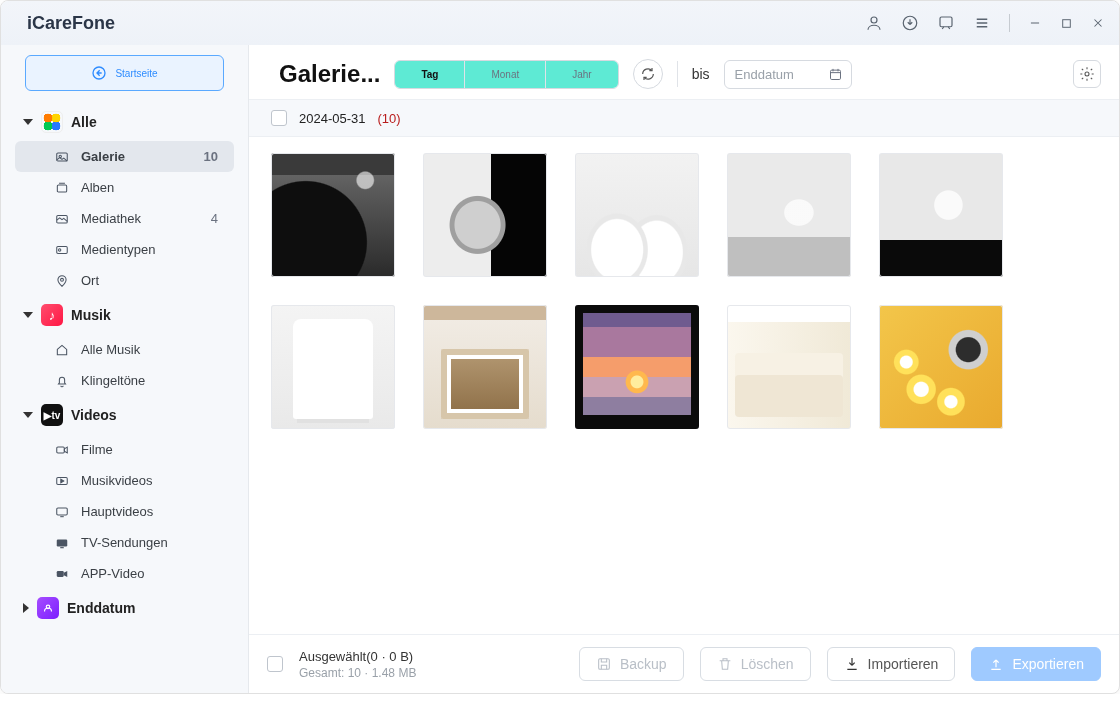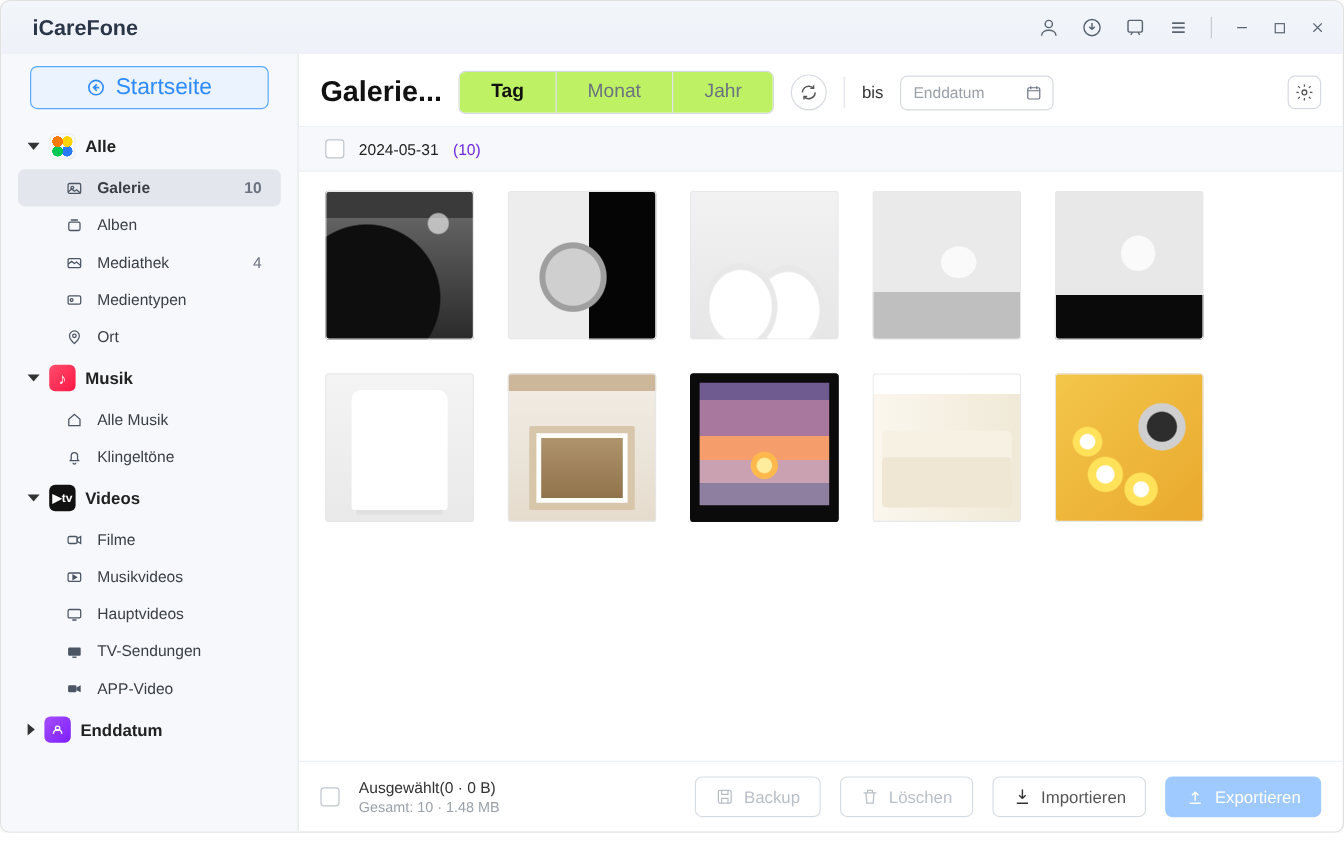--- a/index.html
+++ b/index.html
@@ -5,47 +5,47 @@
 * { margin: 0; padding: 0; box-sizing: border-box; }
 body { font-family: -apple-system, "Segoe UI", Arial, sans-serif; font-size: 13px; color: #333; background: #fff; }
 .window { width: 1120px; height: 694px; margin: 0 auto; border: 1px solid #e0e0e0; border-radius: 8px; overflow: hidden; display: flex; flex-direction: column; background: #fff; box-shadow: 0 2px 12px rgba(0,0,0,0.05);}
 .titlebar { height: 44px; display: flex; align-items: center; justify-content: space-between; padding: 0 14px 0 26px; background: linear-gradient(#f2f5fa,#eef2f8);}
 .app-name { font-weight: 700; font-size: 18px; color: #2b3648; }
 .title-icons { display: flex; align-items: center; gap: 18px; color: #5a6470;}
 .title-icons .sep { width: 1px; height: 18px; background: #c6cbd1;}
 .title-icons span { cursor: pointer; display: inline-flex; }
 .body { flex: 1; display: flex; min-height: 0;}
 .sidebar { width: 248px; background: #f6f8fb; border-right: 1px solid #e6e9ed; padding: 10px 10px 0 10px; overflow-y: auto;}
-.home-btn { display: flex; align-items: center; justify-content: center; gap: 8px; border: 1px solid #5aa9ff; color: #2f8cff; background: #eaf3ff; border-radius: 6px; height: 36px; font-size: 19px; cursor: pointer; margin: 0 14px 12px 14px;}
+.home-btn { display: flex; align-items: center; justify-content: center; gap: 8px; border: 1px solid #5aa9ff; color: #2f8cff; background: #eaf3ff; border-radius: 6px; height: 36px; font-size: 10px; cursor: pointer; margin: 0 14px 12px 14px;}
 .section-head { display: flex; align-items: center; gap: 8px; padding: 8px 8px 8px 12px; font-weight: 700; font-size: 14px; color: #222; cursor: pointer; }
 .chev { width: 0; height: 0; border-left: 5px solid transparent; border-right: 5px solid transparent; border-top: 6px solid #333;}
 .sicon { width: 22px; height: 22px; border-radius: 5px; display: inline-flex; align-items: center; justify-content: center; font-size: 13px; }
 .sicon.photos { background: radial-gradient(circle at 30% 30%, #ff7b00 0 22%, transparent 23%), radial-gradient(circle at 70% 30%, #ffd400 0 22%, transparent 23%), radial-gradient(circle at 30% 70%, #00c853 0 22%, transparent 23%), radial-gradient(circle at 70% 70%, #2979ff 0 22%, transparent 23%); border:1px solid #eee;}
 .sicon.music { background: linear-gradient(135deg,#ff4d6d,#ff1744); color:#fff;}
 .sicon.videos { background: #111; color:#fff; font-size:10px; font-weight:700;}
 .sicon.pod { background: linear-gradient(135deg,#a64dff,#7c1fff); color:#fff;}
 .nav-item { display: flex; align-items: center; gap: 10px; padding: 8px 12px 8px 38px; color: #3a3f45; border-radius: 6px; cursor: pointer; margin: 0 4px;}
 .nav-item.active { background: #e3e7ed; font-weight: 600;}
 .nav-item .count { margin-left: auto; color: #6b7280; font-size: 13px; padding-right: 4px;}
 .small-ico { width: 18px; height: 14px; color: #4b5563; flex: none;}
 .content { flex: 1; display: flex; flex-direction: column; min-width: 0;}
 .toolbar { display: flex; align-items: center; gap: 14px; padding: 14px 18px 10px 18px; border-bottom: 1px solid #eceff3;}
-.page-title { font-size: 24px; font-weight: 800; color: #111; max-width: 110px; overflow: hidden; white-space: nowrap; text-overflow: ellipsis;}
+.page-title { font-size: 24px; font-weight: 800; color: #111; max-width: 110px; overflow: hidden; white-space: nowrap; text-overflow: ellipsis; margin-left: 12px;}
 .seg { display: flex; border: 1px solid #d6dae0; border-radius: 6px; overflow: hidden;}
-.seg button { border: none; background: #bef264; padding: 8px 26px; font-size: 16px; color: #6b7280; cursor: pointer; border-left: 1px solid #e0e3e8;}
+.seg button { border: none; background: #5eead4; padding: 8px 26px; font-size: 10px; color: #6b7280; cursor: pointer; border-left: 1px solid #e0e3e8;}
 .seg button:first-child { border-left: none;}
 .seg button.on { color: #111; font-weight: 700;}
 .refresh { width: 30px; height: 30px; border: 1px solid #d6dae0; border-radius: 50%; display: flex; align-items: center; justify-content: center; cursor: pointer; color: #555;}
 .vsep { width: 1px; height: 26px; background: #e0e3e8;}
 .date-in { display: flex; align-items: center; gap: 8px; border: 1px solid #d6dae0; border-radius: 6px; padding: 6px 8px 6px 10px; min-width: 128px; color: #9aa1a9; cursor: pointer; font-size: 13px;}
 .date-in .cal { margin-left: auto; color: #6b7280;}
 .range-label { color: #333; font-size: 14px;}
 .gear { width: 28px; height: 28px; border: 1px solid #d6dae0; border-radius: 6px; display: flex; align-items: center; justify-content: center; cursor: pointer; color: #555; margin-left: auto;}
 .group-head { display: flex; align-items: center; gap: 12px; padding: 10px 22px; background: #f6f8fb; border-bottom: 1px solid #eceff3; color: #222;}
-.group-head .count2 { color: #6d28d9;}
+.group-head .count2 { color: #b91c1c;}
 .chk { width: 16px; height: 16px; border: 1.5px solid #bfc5cd; border-radius: 3px; background: #fff; cursor: pointer; display: inline-block;}
 .grid { flex: 1; overflow: auto; padding: 16px 22px;}
 .row5 { display: grid; grid-template-columns: repeat(5, 124px); gap: 28px; margin-bottom: 28px;}
 .thumb { width: 124px; height: 124px; border-radius: 3px; box-shadow: 0 0 0 1px #e6e8ec inset;}
 .footer { display: flex; align-items: center; gap: 16px; padding: 12px 18px; border-top: 1px solid #eceff3;}
 .fmeta { display: flex; flex-direction: column; gap: 2px;}
 .fmeta .sel { color: #333;}
 .fmeta .tot { color: #9aa1a9; font-size: 12px;}
 .fbtn { display: flex; align-items: center; gap: 8px; border: 1px solid #d8dde3; background: #fff; border-radius: 6px; padding: 8px 16px; font-size: 14px; color: #555; cursor: pointer;}
 .fbtn.disabled { color: #b9bfc7; cursor: default;}

